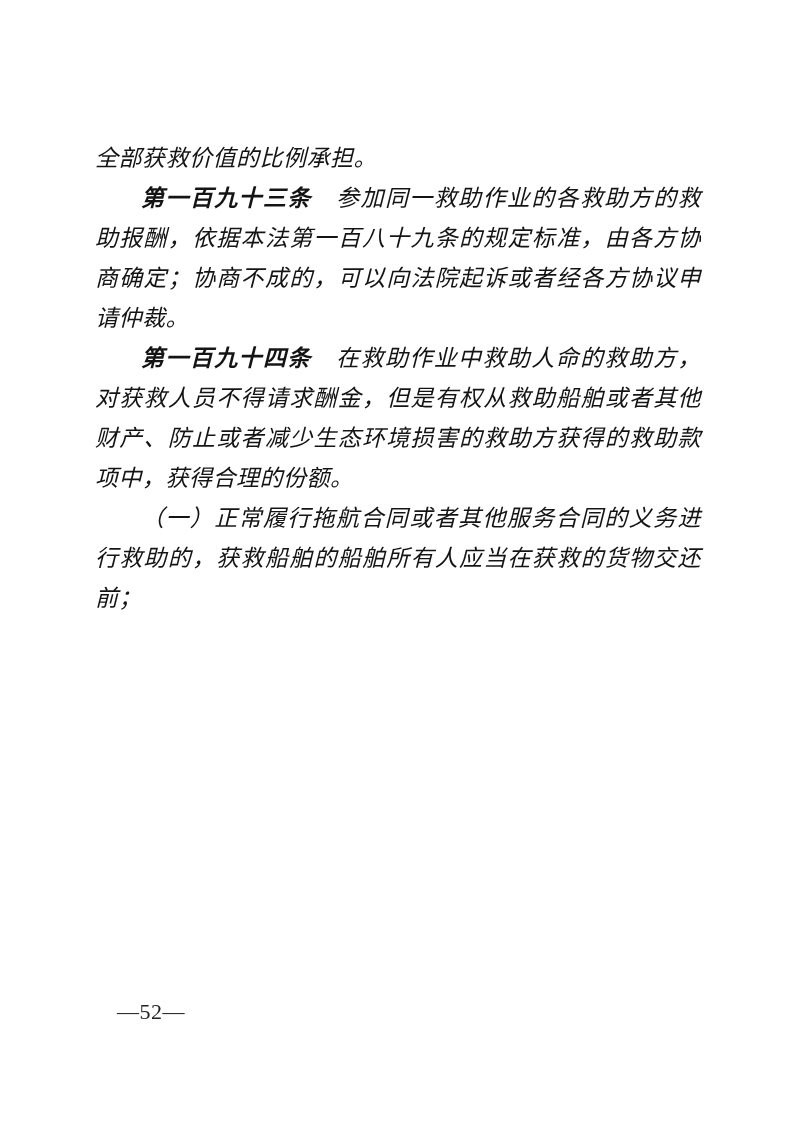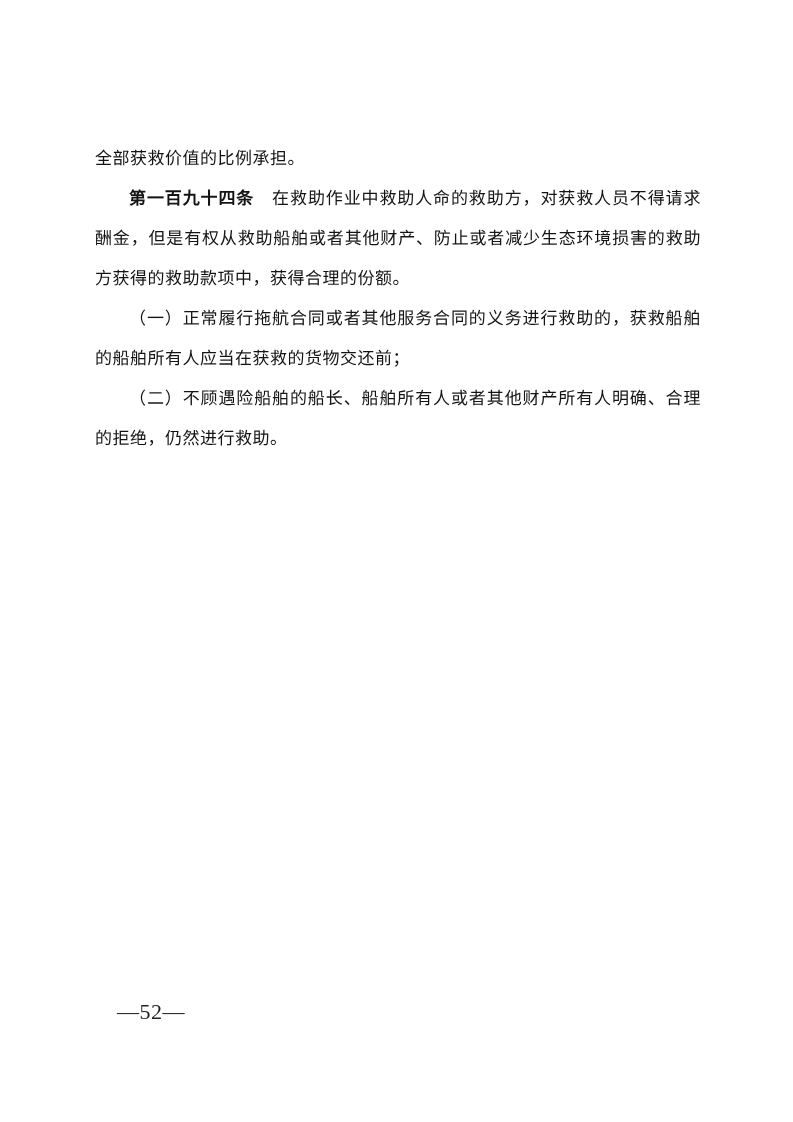--- a/index.html
+++ b/index.html
@@ -16,26 +16,27 @@
     overflow: hidden;
   }
   .content {
     position: absolute;
     left: 95px;
     top: 139px;
     width: 606px;
     color: #141414;
   }
   .content p {
-    font-size: 17px;
+    font-size: 23px;
     line-height: 40px;
     text-align: justify;
     text-indent: 2em;
     letter-spacing: 0.5px;
     word-break: break-all;
+    font-style: italic;
   }
   .content p.no-indent {
     text-indent: 0;
   }
   .lead {
     font-weight: 700;
   }
   .page-number {
     position: absolute;
     left: 117px;
@@ -45,18 +46,18 @@
     color: #222222;
     letter-spacing: 0.5px;
   }
 </style>
 </head>
 <body>
 
 <div class="page">
   <div class="content">
     <p class="no-indent"><span class="lead"></span><span>全部获救价值的比例承担。</span></p>
+    <p><span class="lead">第一百九十三条</span><span>　参加同一救助作业的各救助方的救助报酬，依据本法第一百八十九条的规定标准，由各方协商确定；协商不成的，可以向法院起诉或者经各方协议申请仲裁。</span></p>
     <p><span class="lead">第一百九十四条</span><span>　在救助作业中救助人命的救助方，对获救人员不得请求酬金，但是有权从救助船舶或者其他财产、防止或者减少生态环境损害的救助方获得的救助款项中，获得合理的份额。</span></p>
     <p><span class="lead"></span><span>（一）正常履行拖航合同或者其他服务合同的义务进行救助的，获救船舶的船舶所有人应当在获救的货物交还前；</span></p>
-    <p><span class="lead"></span><span>（二）不顾遇险船舶的船长、船舶所有人或者其他财产所有人明确、合理的拒绝，仍然进行救助。</span></p>
   </div>
   <div class="page-number">—52—</div>
 </div>
 
 </body></html>

